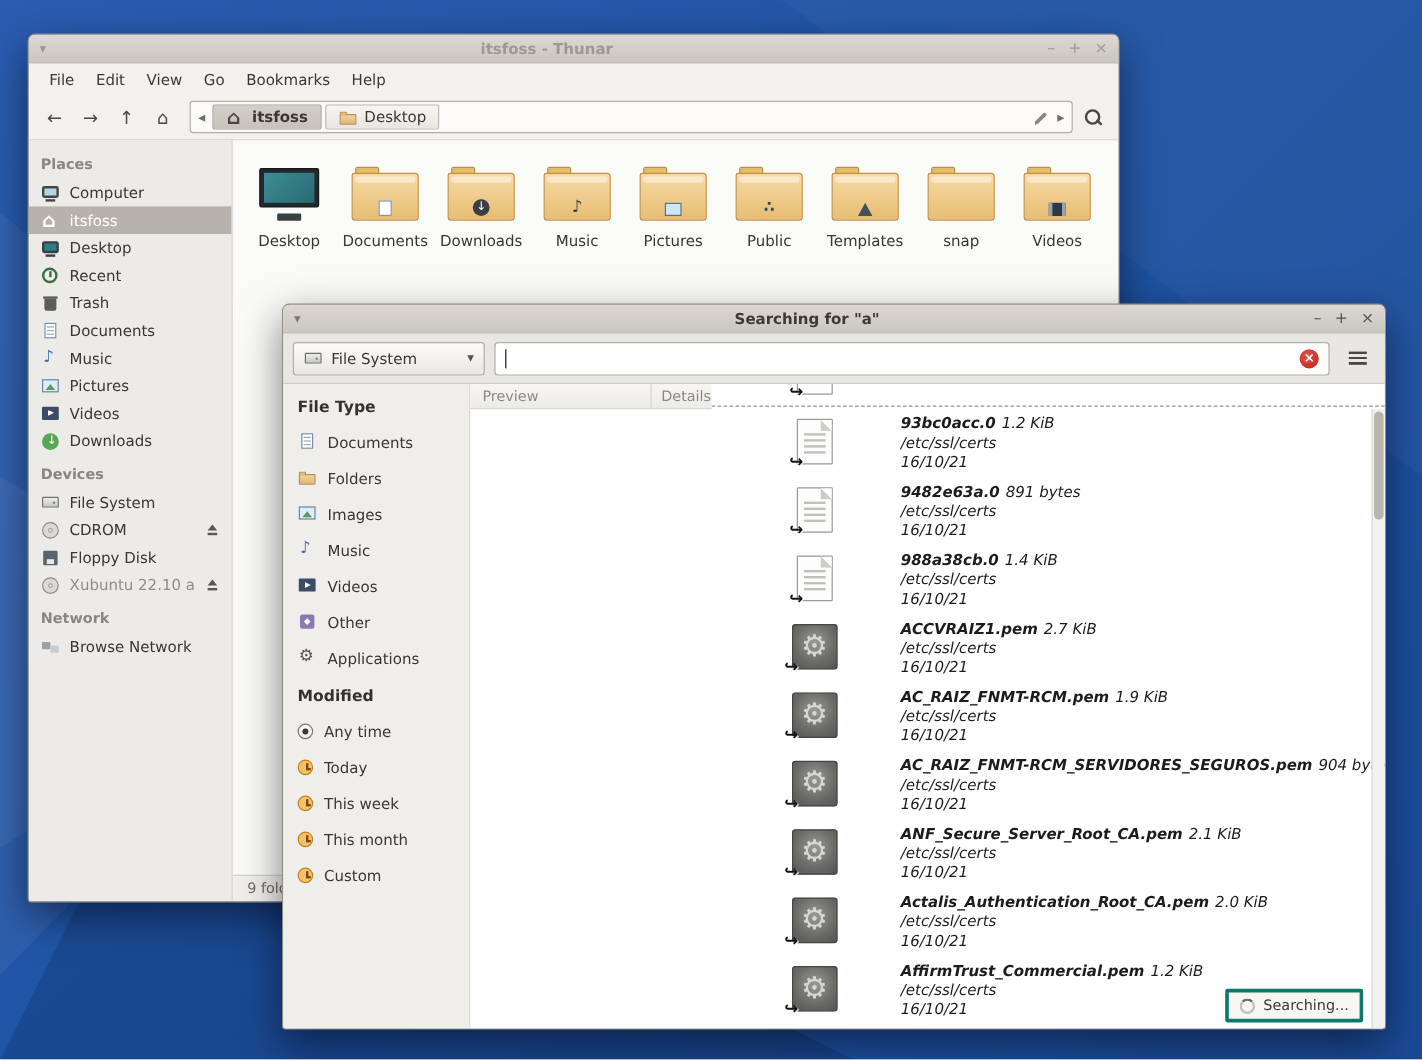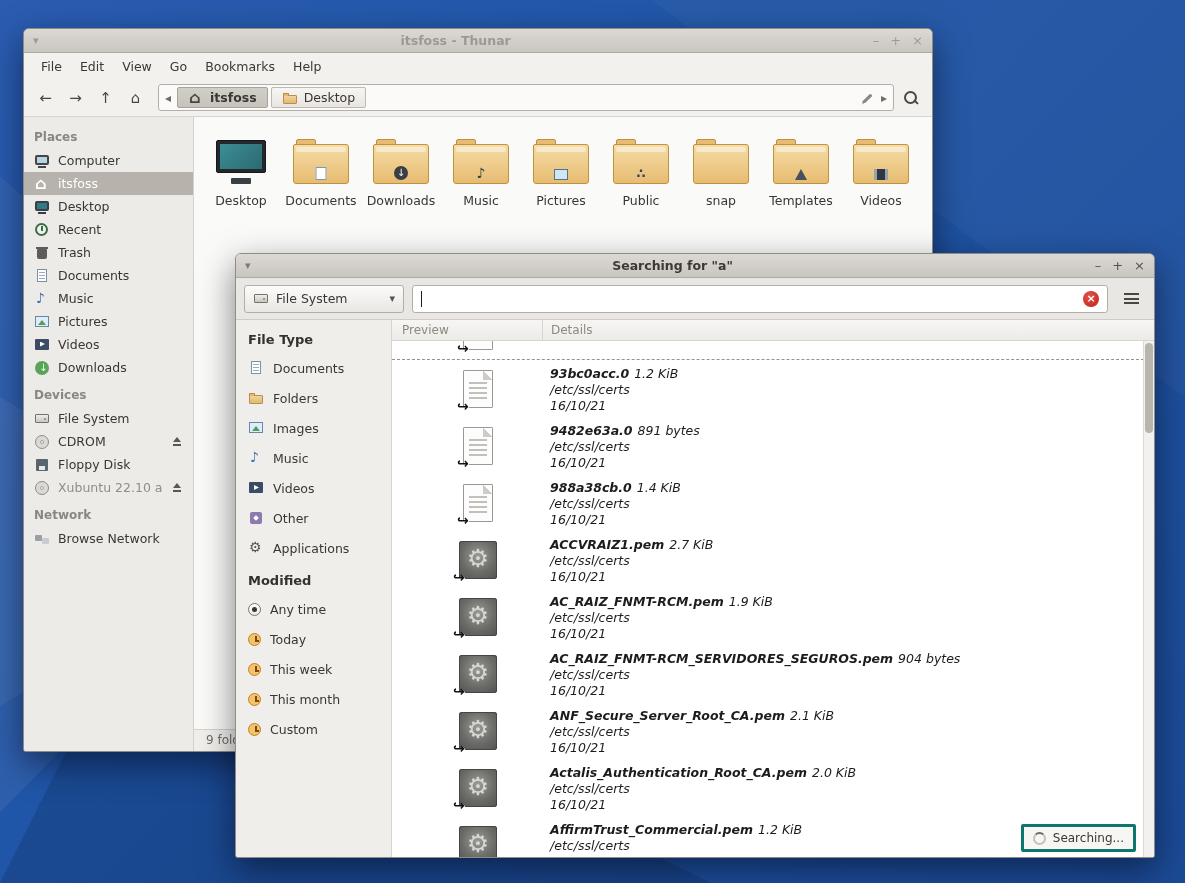--- a/index.html
+++ b/index.html
@@ -163,21 +163,21 @@
   .filters { width:156px; flex:none; background:#f0eeea; border-right:1px solid #d8d5d0; padding-top:2px; overflow:hidden; }
   .fheader { font-weight:bold; color:#35322e; padding:10px 12px 6px; font-size:13px; }
   .fitem2 { display:flex; align-items:center; gap:9px; padding:0 12px; height:30px; color:#3a3732; }
   .radio { width:13px; height:13px; border-radius:50%; border:1px solid #7a766f;
            background:linear-gradient(#fdfdfc,#eceae6); position:relative; flex:none; }
   .radio.on::after { content:""; position:absolute; left:3px; top:3px; width:5px; height:5px; border-radius:50%; background:#3a3732; }
   .clockic { width:13px; height:13px; border-radius:50%; background:#f2c36b; border:1px solid #c77f1e; position:relative; flex:none; }
   .clockic::before { content:""; position:absolute; left:6px; top:6px; width:4px; height:2px; background:#7a4a10; }
   .clockic::after  { content:""; position:absolute; left:5.5px; top:2px; width:2px; height:5px; background:#7a4a10; }
 
-  .results { flex:1; min-width:0; background:#fff; position:relative; display:flex; flex-direction:column; }
+  .results { flex:1; min-width:0; background:#fff; position:relative; display:flex; flex-direction:row; }
   .rheader { height:21px; flex:none; display:flex; background:linear-gradient(#f7f6f4,#edebe8);
              border-bottom:1px solid #d8d5d0; color:#8c8882; font-size:12px; }
   .col-preview { width:150px; flex:none; padding:3px 0 0 10px; }
   .col-details { flex:1; border-left:1px solid #d8d5d0; padding:3px 0 0 8px; }
   .rows { flex:1; overflow:hidden; position:relative; }
   .rrow { display:flex; height:57px; }
   .rrow.partial { margin-top:-38px; border-bottom:1px dashed #96938d; }
   .rprev { width:150px; flex:none; display:flex; align-items:center; justify-content:center; padding-left:22px; }
   .rdet { flex:1; min-width:0; padding:6px 6px 0 8px; color:#1d1c1a; line-height:16px; white-space:nowrap; overflow:hidden;font-style:italic; }
   .rname { font-weight:bold; }
@@ -378,30 +378,30 @@
                 <div class="bf-tab"></div>
                 <div class="bf-body"></div>
                 <span class="emb emb-share"></span>
               </div>
               <div class="flabel">Public</div>
             </div>
             <div class="fitem">
               <div class="bigfolder">
                 <div class="bf-tab"></div>
                 <div class="bf-body"></div>
+                <span class="emb emb-template"></span>
+              </div>
+              <div class="flabel">Templates</div>
+            </div>
+            <div class="fitem">
+              <div class="bigfolder">
+                <div class="bf-tab"></div>
+                <div class="bf-body"></div>
               </div>
               <div class="flabel">snap</div>
-            </div>
-            <div class="fitem">
-              <div class="bigfolder">
-                <div class="bf-tab"></div>
-                <div class="bf-body"></div>
-                <span class="emb emb-template"></span>
-              </div>
-              <div class="flabel">Templates</div>
             </div>
             <div class="fitem">
               <div class="bigfolder">
                 <div class="bf-tab"></div>
                 <div class="bf-body"></div>
                 <span class="emb emb-film"></span>
               </div>
               <div class="flabel">Videos</div>
             </div>
           </div>

